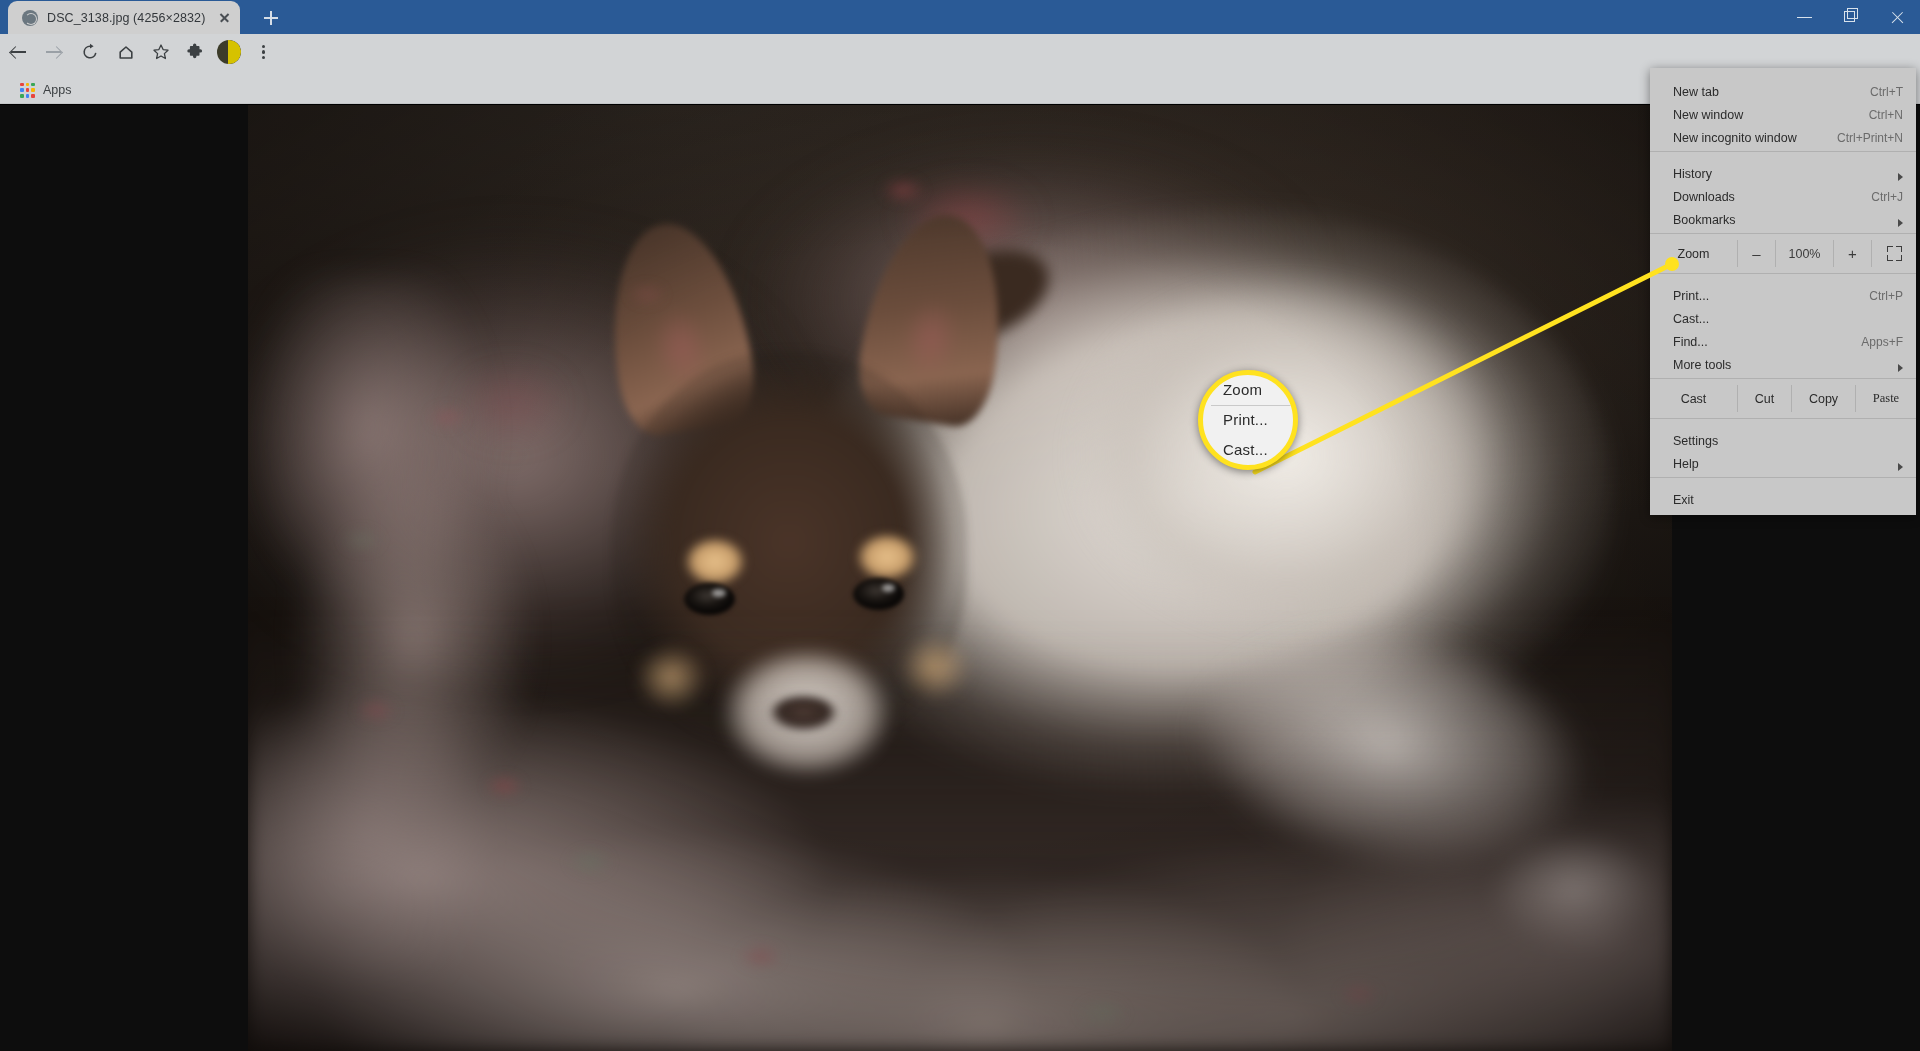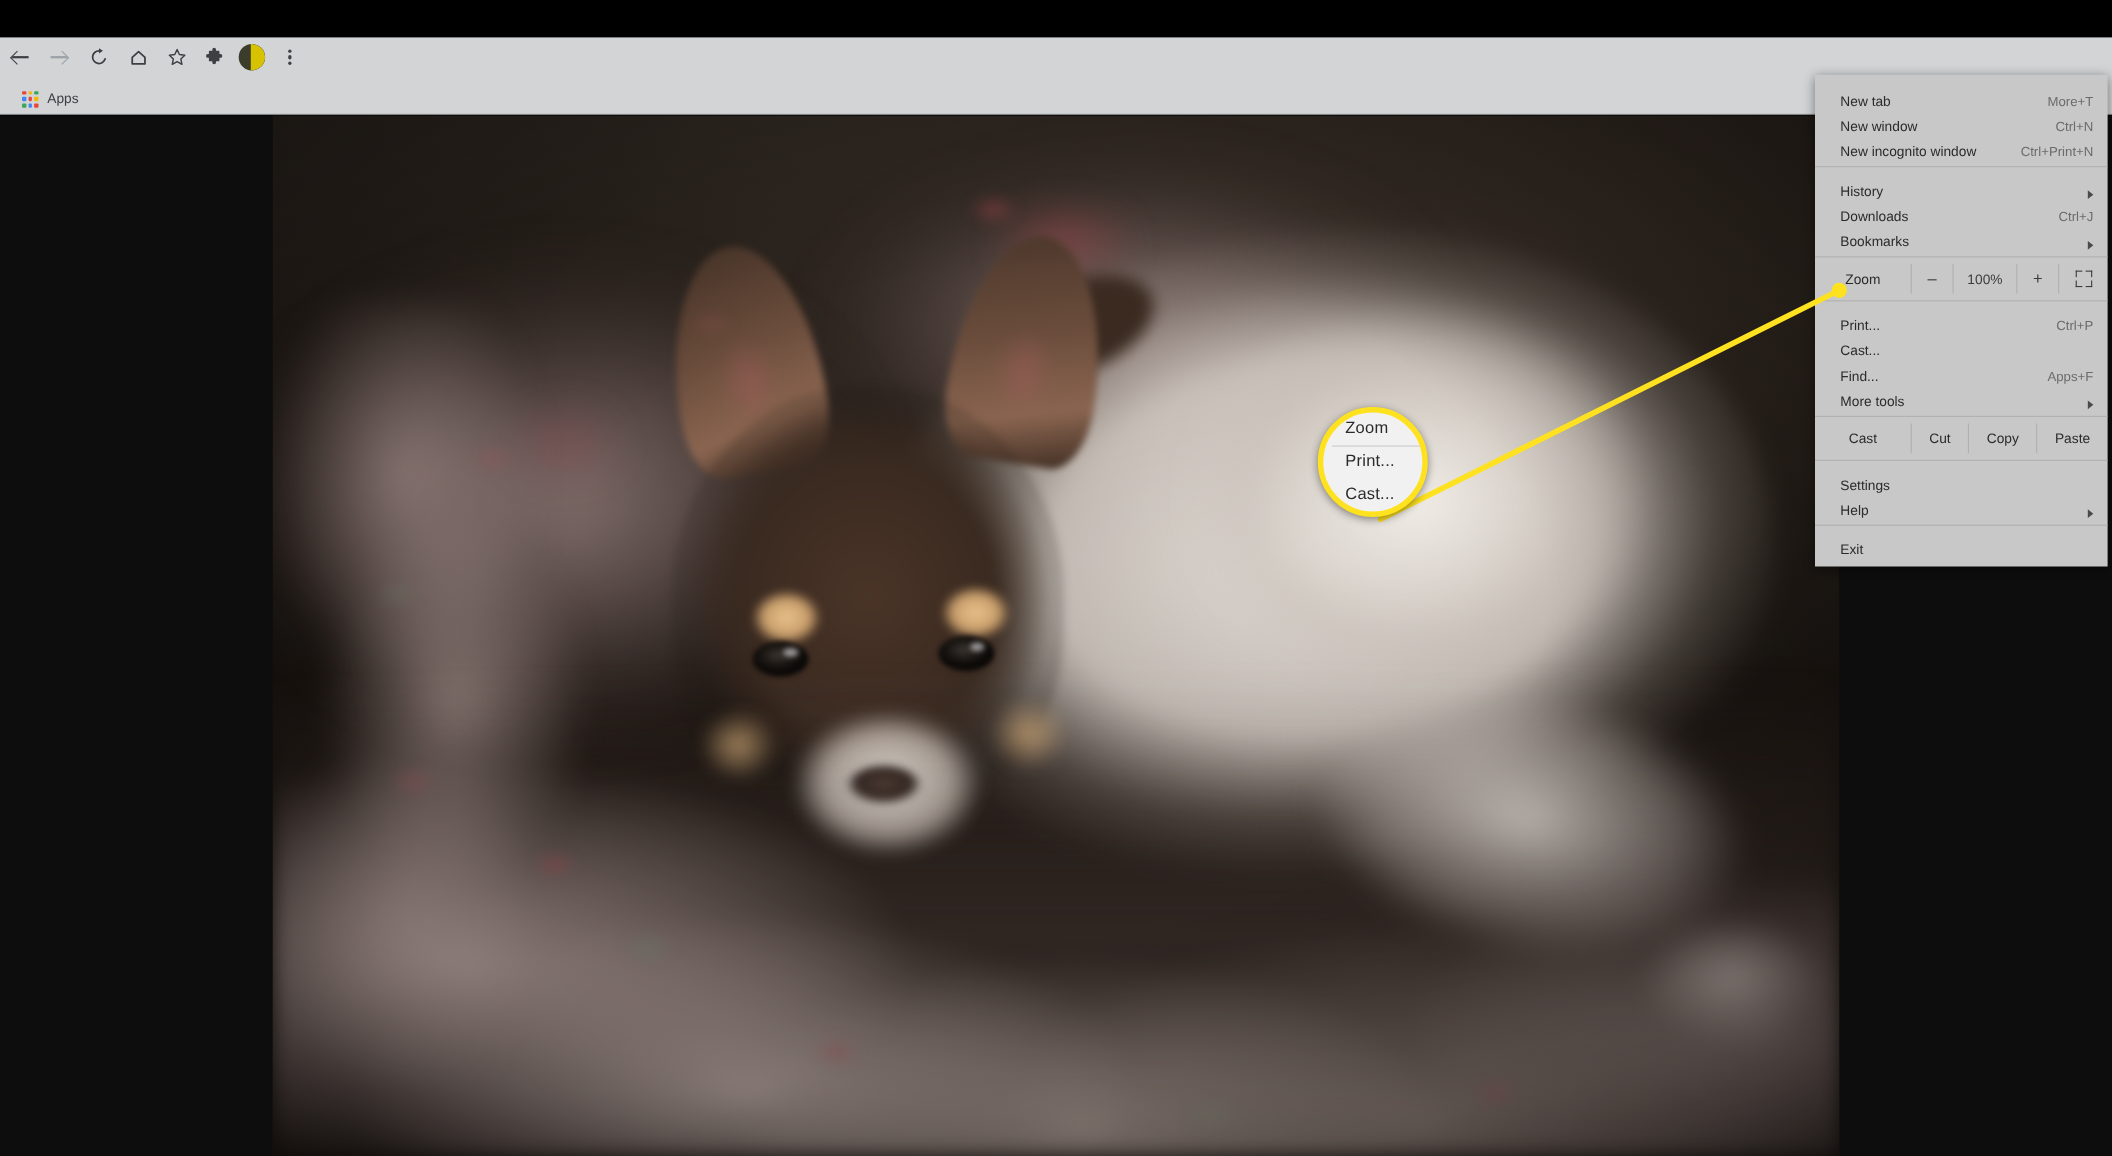--- a/index.html
+++ b/index.html
@@ -357,21 +357,21 @@
   .fs-icon { width: 15px; height: 15px; position: relative; }
   .fs-icon span { position: absolute; width: 6px; height: 6px; border: 1.8px solid #3c3c3c; }
   .fs-icon .tl { left: 0; top: 0; border-right: none; border-bottom: none; }
   .fs-icon .tr { right: 0; top: 0; border-left: none; border-bottom: none; }
   .fs-icon .bl { left: 0; bottom: 0; border-right: none; border-top: none; }
   .fs-icon .br { right: 0; bottom: 0; border-left: none; border-top: none; }
 
   .ecc .cell { font-size: 12.5px; color: #2b2b2b; }
   .ecc .c-edit { width: 88px; }
   .ecc .c-cut, .ecc .c-copy { flex: 1 1 auto; }
-  .ecc .c-paste { flex: 1 1 auto; }
+  .ecc .c-paste { flex: 1 1 auto; font-family: Liberation Serif, serif; }
 
   
   .callout { position: absolute; inset: 0; pointer-events: none; z-index: 40; }
   .magnifier {
     position: absolute; left: 1198px; top: 370px;
     width: 100px; height: 100px; border-radius: 50%;
     background: #f1f1f1;
     border: 5px solid #ffe21f;
     overflow: hidden;
     box-shadow: 0 2px 8px rgba(0,0,0,.45);
@@ -388,20 +388,44 @@
     position: absolute; left: 1665px; top: 257px;
     width: 14px; height: 14px; border-radius: 50%;
     background: #ffe21f;
   }
 </style>
 </head>
 <body>
 
 <div id="browser">
 
+  <div class="titlebar">
+    <div class="tabstrip">
+      <div class="tab">
+        <span class="tab-favicon"></span>
+        <span class="tab-title">DSC_3138.jpg (4256×2832)</span>
+        <span class="tab-close"></span>
+      </div>
+    </div>
+    <div class="newtab"></div>
+
+    <div class="wincontrols">
+      <div class="wc wc-min">
+          <i></i>
+        </div>
+      <div class="wc wc-max">
+        <span class="box2"></span>
+          <span class="box"></span>
+      </div>
+      <div class="wc wc-close">
+          <i></i>
+          <i></i>
+        </div>
+    </div>
+  </div>
 
   <div class="toolbar">
     <div class="navbtn back">
       <span class="arrow-shaft"></span>
         <span class="arrow-head"></span>
     </div>
     <div class="navbtn fwd">
       <span class="arrow-shaft"></span>
         <span class="arrow-head"></span>
     </div>
@@ -492,21 +516,21 @@
       <div class="quilt"></div>
       <div class="floral"></div>
       <div class="vignette"></div>
     </div>
   </div>
 
   <div class="menu">
 
     <div class="mi">
       <span class="lbl">New tab</span>
-      <span class="acc">More+T</span>
+      <span class="acc">Ctrl+T</span>
     </div>
     <div class="mi">
       <span class="lbl">New window</span>
       <span class="acc">Ctrl+N</span>
     </div>
     <div class="mi">
       <span class="lbl">New incognito window</span>
       <span class="acc">Ctrl+Print+N</span>
     </div>
 

